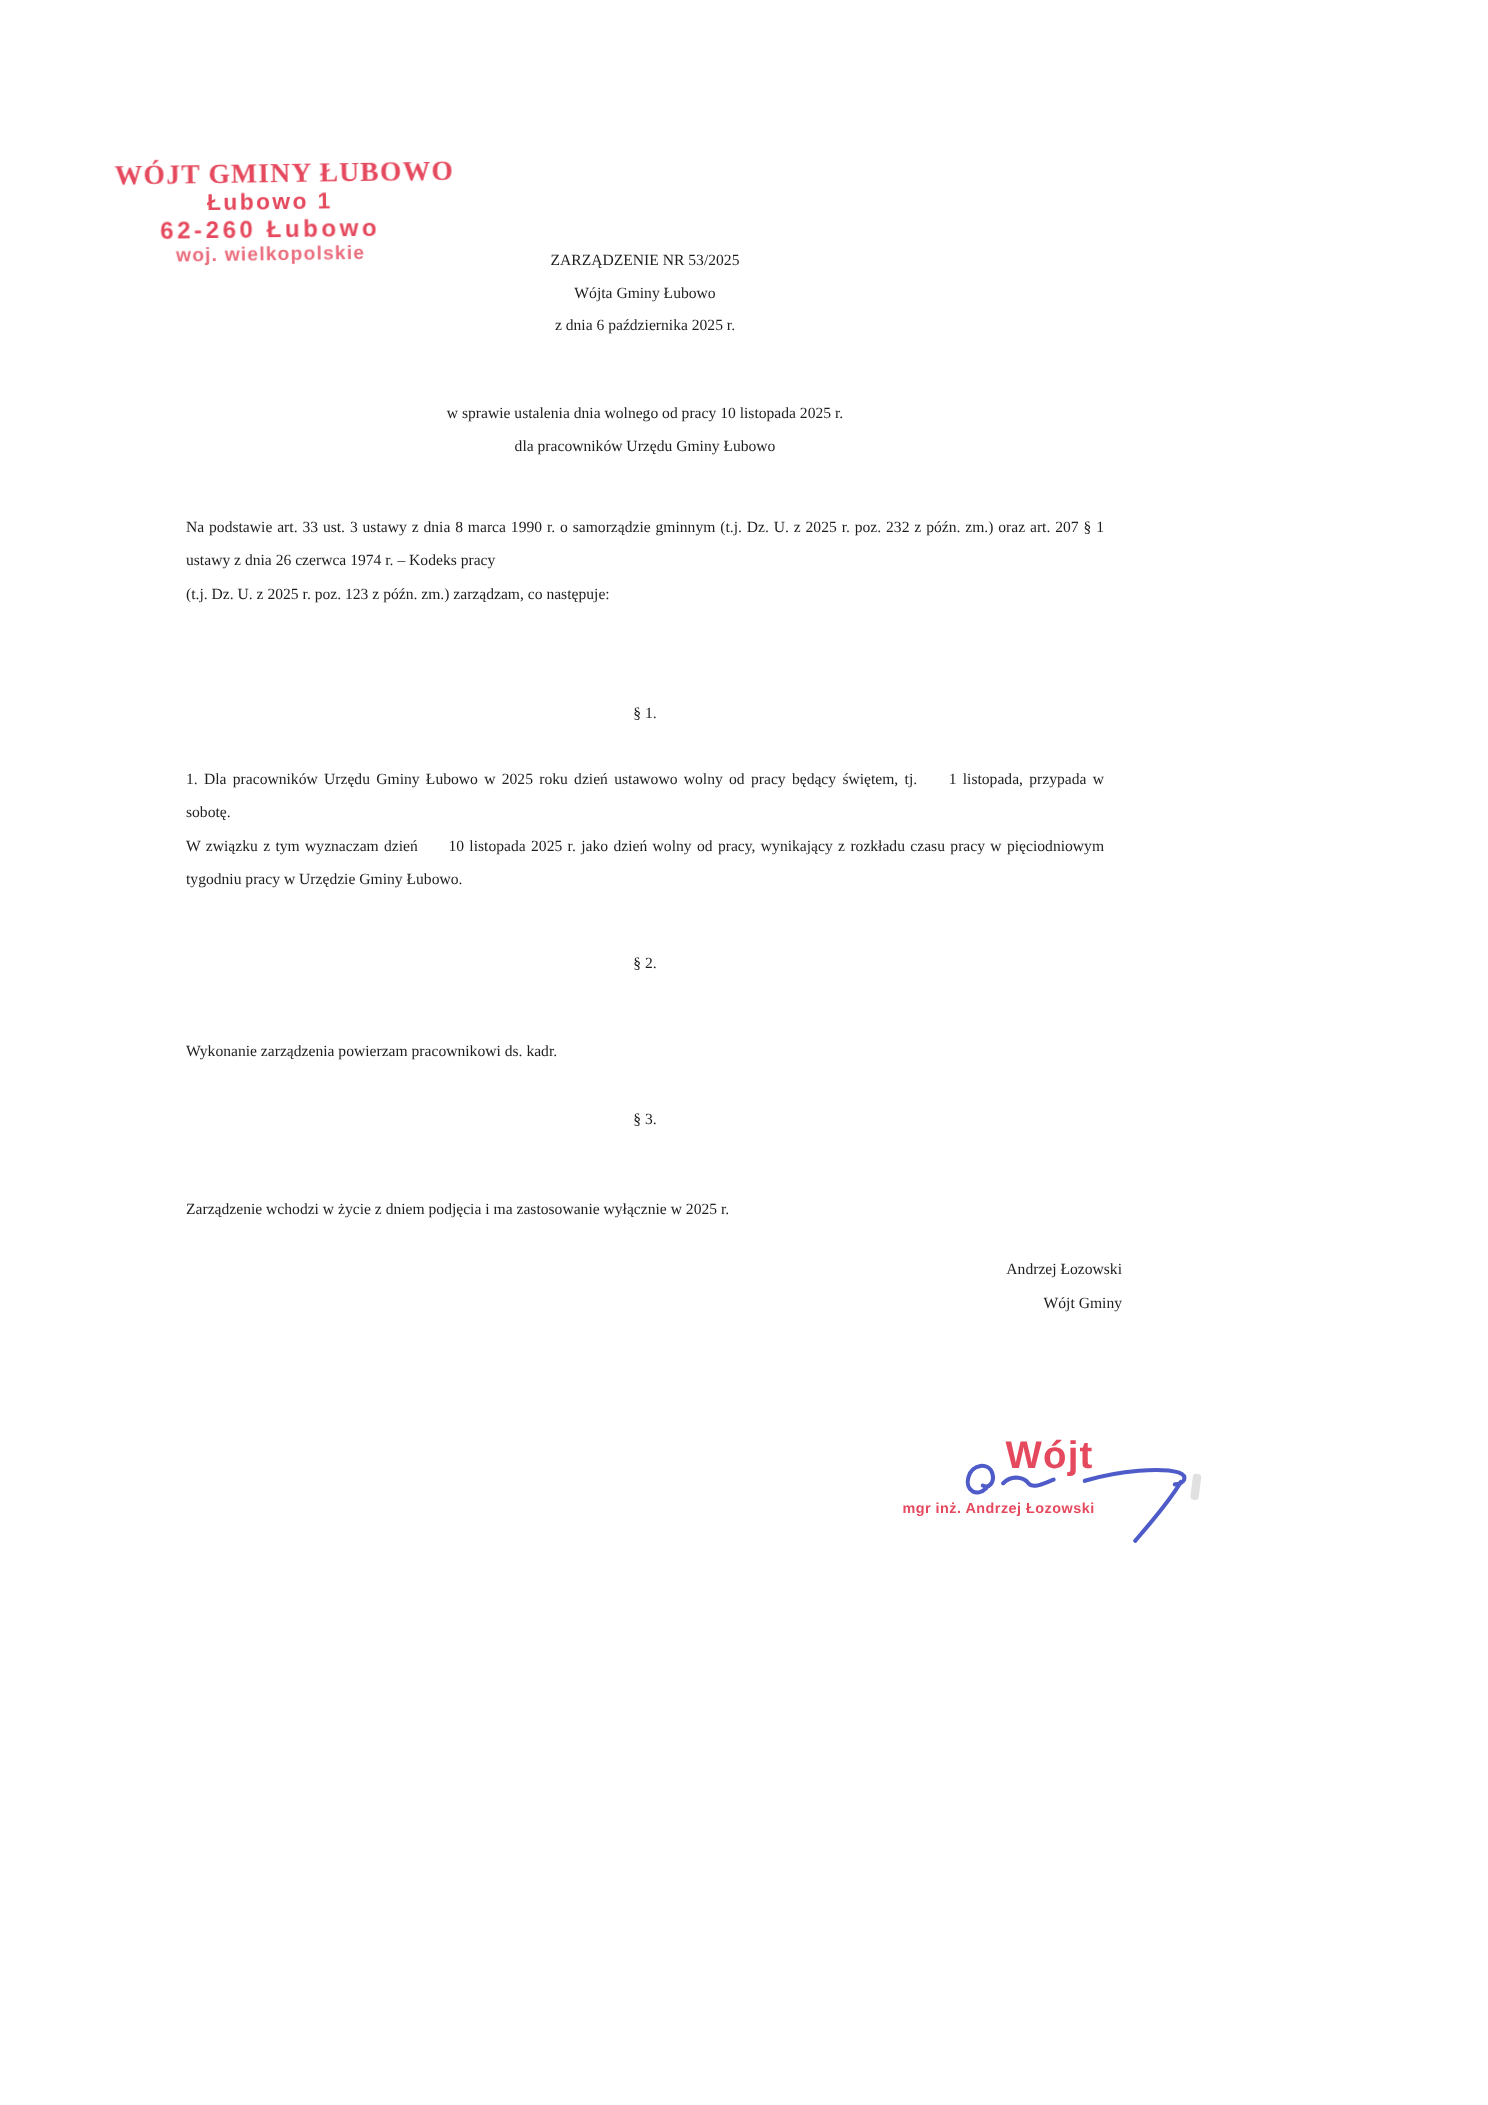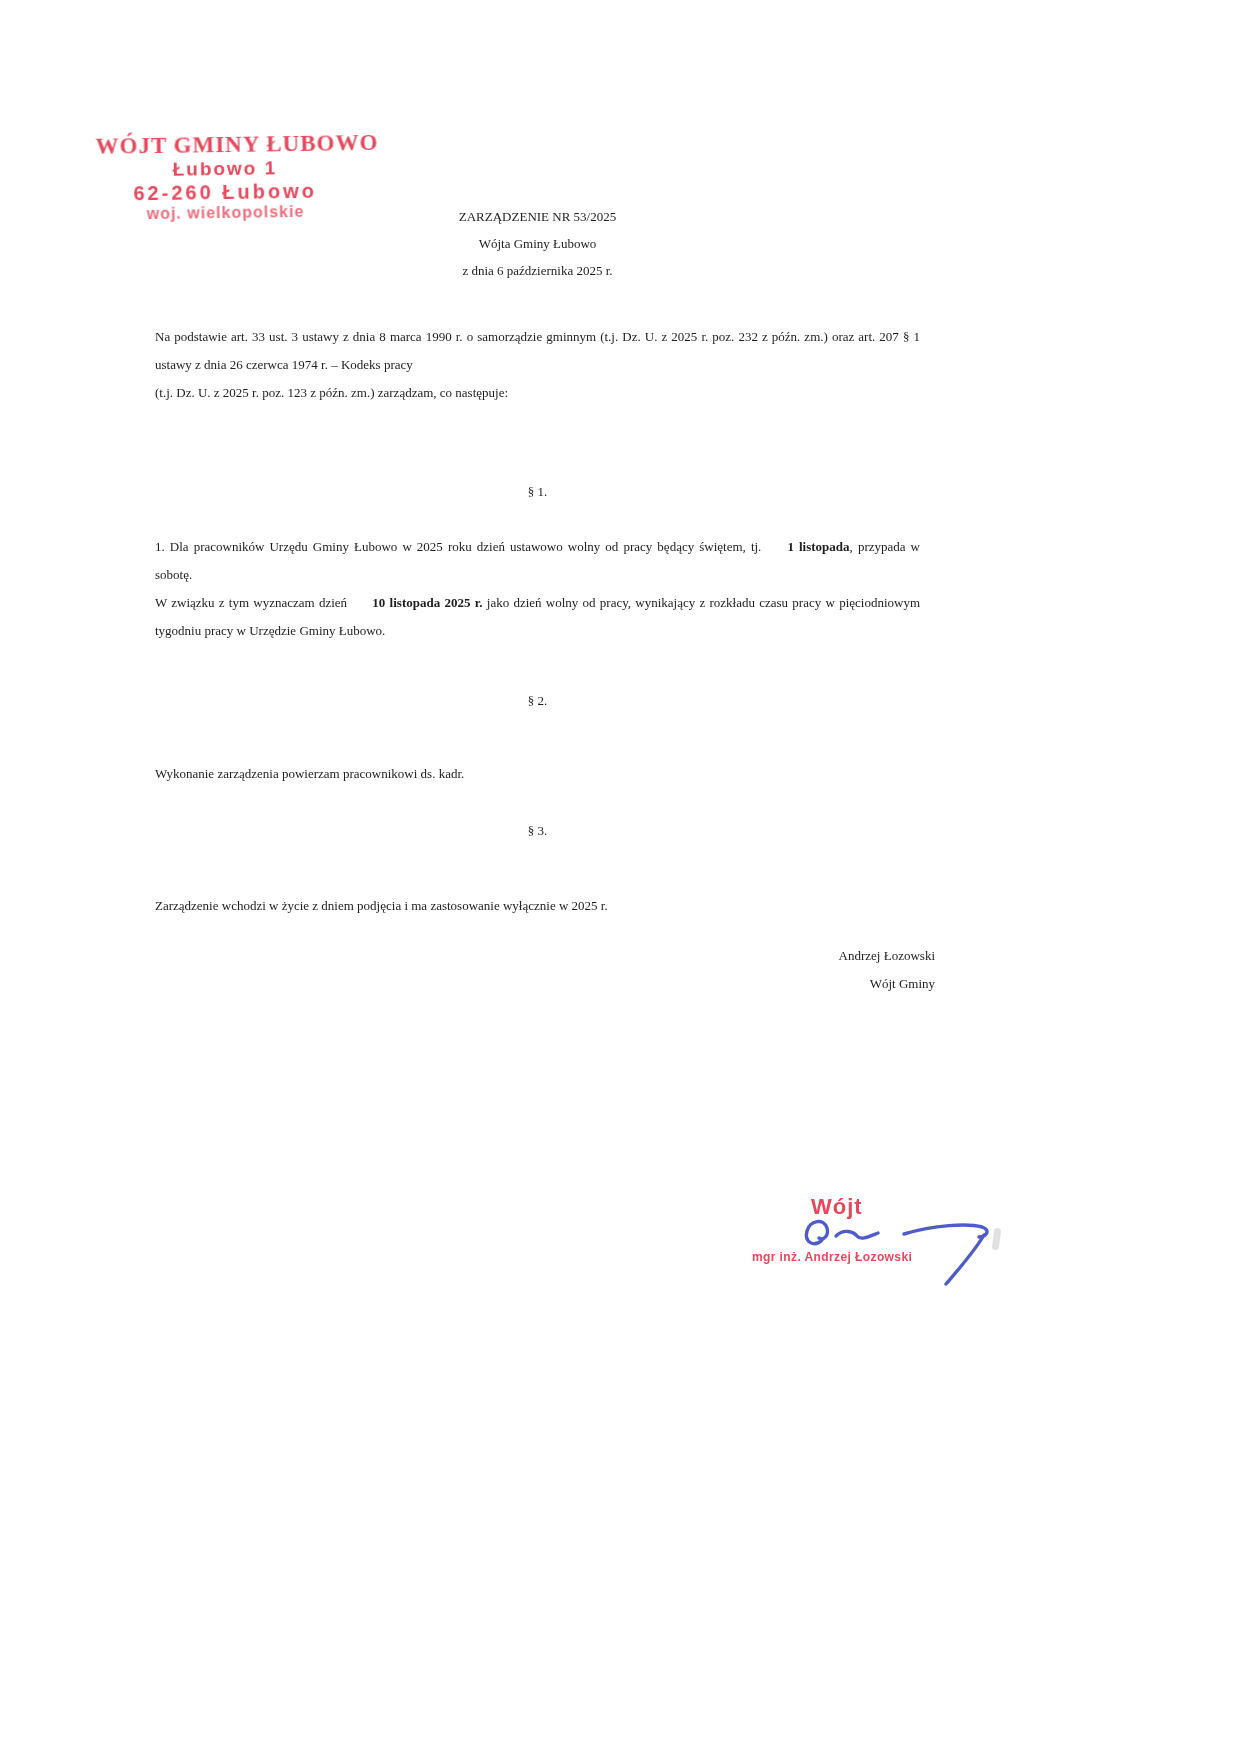--- a/index.html
+++ b/index.html
@@ -36,31 +36,31 @@
   .par2   { margin-top:45px; }
   .m-sec3 { margin-top:29px; }
   .par3   { margin-top:47px; }
   .sig-typed { margin-top:22px; text-align:right; margin-right:-15px; }
 
   
   .sig-stamp {
     position:absolute; left:740px; top:1192px; width:290px; height:110px;
     color:#e5495d; font-family:"Liberation Sans",sans-serif; font-weight:bold;
   }
-  .sig-wojt { position:absolute; left:71px; top:2px; font-size:22px; letter-spacing:1px; filter:blur(0.35px); }
+  .sig-wojt { position:absolute; left:98px; top:2px; font-size:32px; letter-spacing:1px; filter:blur(0.35px); }
   .sig-name { position:absolute; left:12px; top:58px; font-size:12px; letter-spacing:0.4px; white-space:nowrap; filter:blur(0.35px); }
   .sig-svg  { position:absolute; left:60px; top:20px; pointer-events:none; }
 
   
   .scan-artifact {
     position:absolute; left:993px; top:1228px; width:7px; height:22px;
     background:#c4c4c4; opacity:.5; border-radius:3px; transform:rotate(7deg);
   }
 
-  b { font-weight:bold;margin-left:21px; }
+  b { font-weight:normal;margin-left:21px; }
 </style>
 </head>
 <body>
 
 <div class="page">
 
   <div class="office-stamp">
     <div class="st1">WÓJT GMINY ŁUBOWO</div>
     <div class="st2">Łubowo 1</div>
     <div class="st3">62-260 Łubowo</div>
@@ -68,20 +68,24 @@
   </div>
 
   <div class="content">
 
     <div class="title-block">
       <div>ZARZĄDZENIE NR 53/2025</div>
       <div>Wójta Gminy Łubowo</div>
       <div>z dnia 6 października 2025 r.</div>
     </div>
 
+    <div class="subject-block">
+      <div>w sprawie ustalenia dnia wolnego od pracy 10 listopada 2025 r.</div>
+      <div>dla pracowników Urzędu Gminy Łubowo</div>
+    </div>
 
     <div class="legal">
       <span>Na podstawie art. 33 ust. 3 ustawy z dnia 8 marca 1990 r. o samorządzie gminnym (t.j. Dz. U. z 2025 r. poz. 232 z późn. zm.) oraz art. 207 § 1 ustawy z dnia 26 czerwca 1974 r. – Kodeks pracy</span><br>
       <span>(t.j. Dz. U. z 2025 r. poz. 123 z późn. zm.) zarządzam, co następuje:</span>
     </div>
 
     <div class="sec-heading m-sec1">§ 1.</div>
 
     <div class="par1">
       <span>1. Dla pracowników Urzędu Gminy Łubowo w 2025 roku dzień ustawowo wolny od pracy będący świętem, tj. </span><b>1 listopada</b><span>, przypada w sobotę.</span><br>

